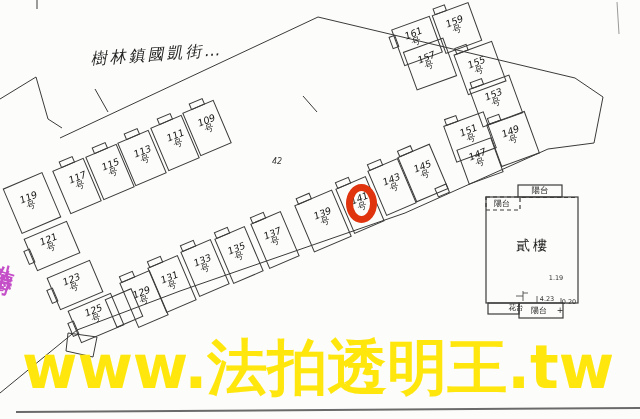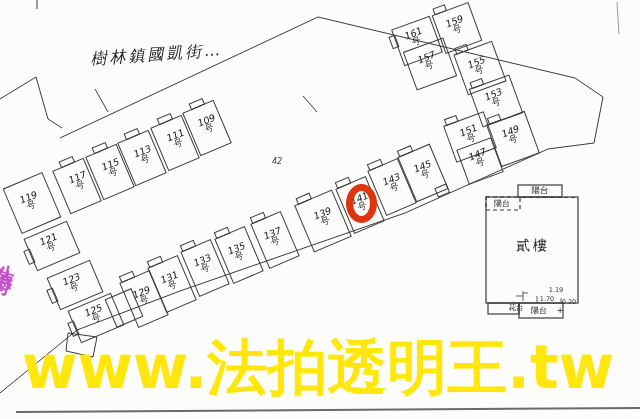--- a/index.html
+++ b/index.html
@@ -238,19 +238,19 @@
     </div>
 
   <div id="highlight-ring" style="border-color: rgb(224, 52, 14);"></div>
 
   <div class="lbl balcony-label" style="left:540px;top:191px;">陽台</div>
   <div class="lbl balcony-label balcony-small" style="left:502px;top:203px;">陽台</div>
   <div class="lbl room-label" style="left:533px;top:246px;">貳樓</div>
   <div class="lbl flower-label" style="left:516px;top:308px;">花台</div>
   <div class="lbl balcony-label balcony-small" style="left:539px;top:310px;">陽台</div>
   <div class="lbl plus-mark" style="left:560px;top:310px;">+</div>
-  <div class="lbl dim" style="left:532px;top:290px;padding-left:48px;">1.19</div>
-  <div class="lbl dim" style="left:547px;top:299px;">1.70</div>
+  <div class="lbl dim" style="left:532px;top:278px;padding-left:48px;">1.19</div>
+  <div class="lbl dim" style="left:547px;top:299px;">4.23</div>
   <div class="lbl dim" style="left:569px;top:302px;">0.20</div>
 
   <div id="watermark" style="color: rgb(255, 231, 13);">www.法拍透明王.tw</div>
 
 </div>
 
 </body></html>

